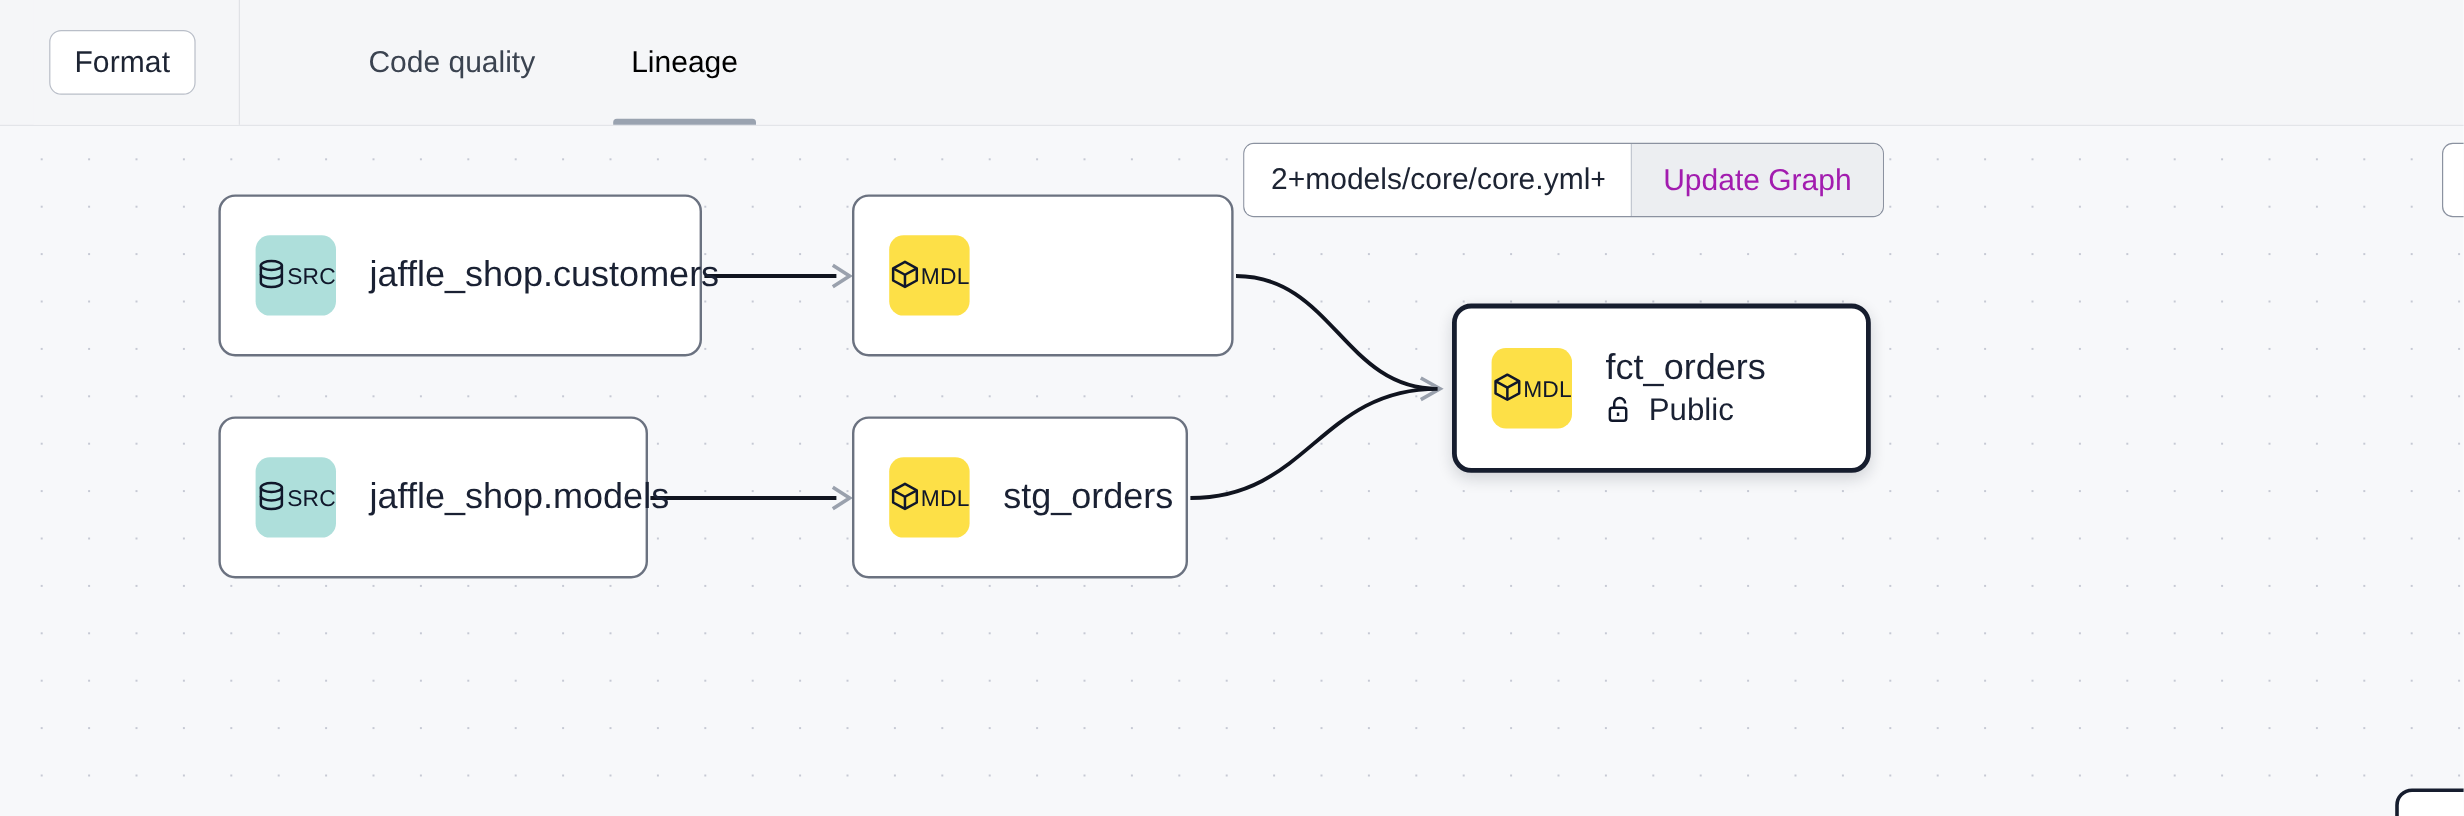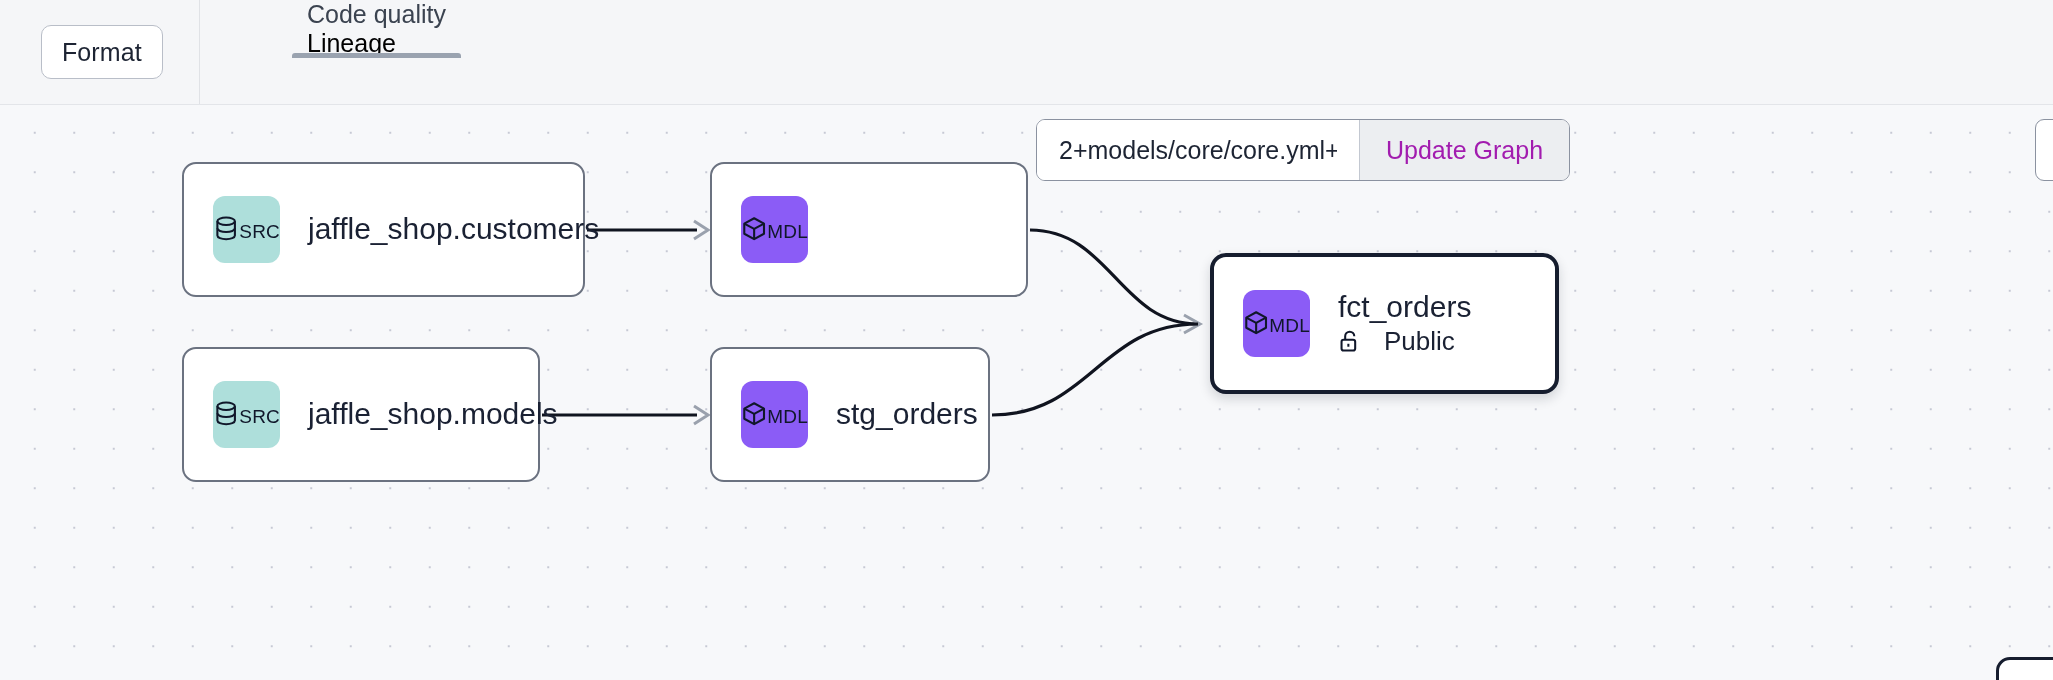--- a/index.html
+++ b/index.html
@@ -47,21 +47,20 @@
     color: #1d2433;
     cursor: pointer;
     letter-spacing: .1px;
   }
 
   .tabs {
     display: flex;
     align-items: stretch;
     padding-left: 67px;
     gap: 0;
-    flex-direction: column;
   }
 
   .tab {
     position: relative;
     display: flex;
     align-items: center;
     padding: 0 40px;
     font-size: 25px;
     color: #3b4350;
     cursor: pointer;
@@ -128,21 +127,21 @@
     border-radius: 12px;
     display: flex;
     flex-direction: row;
     align-items: center;
     justify-content: center;
     flex: 0 0 auto;
     gap: 0px;
   }
 
   .badge.src { background: #aedfdb; }
-  .badge.mdl { background: #8b5cf6; }
+  .badge.mdl { background: #fde047; }
 
   .badge svg { display: block; }
 
   .badge-label {
     font-size: 19px;
     color: #10172a;
     line-height: 1;
     margin-top: 3px;
     letter-spacing: .2px;
   }
@@ -157,21 +156,21 @@
   .node-title {
     font-size: 30px;
     color: #1a2133;
     line-height: 1.15;
     white-space: nowrap;
   }
 
   .node-meta {
     display: flex;
     align-items: center;
-    gap: 23px;
+    gap: 13px;
     font-size: 26px;
     color: #1a2133;
   }
 
   .node-meta svg { display: block; }
 
   
   .graph-selector {
     position: absolute;
     top: 14px;

